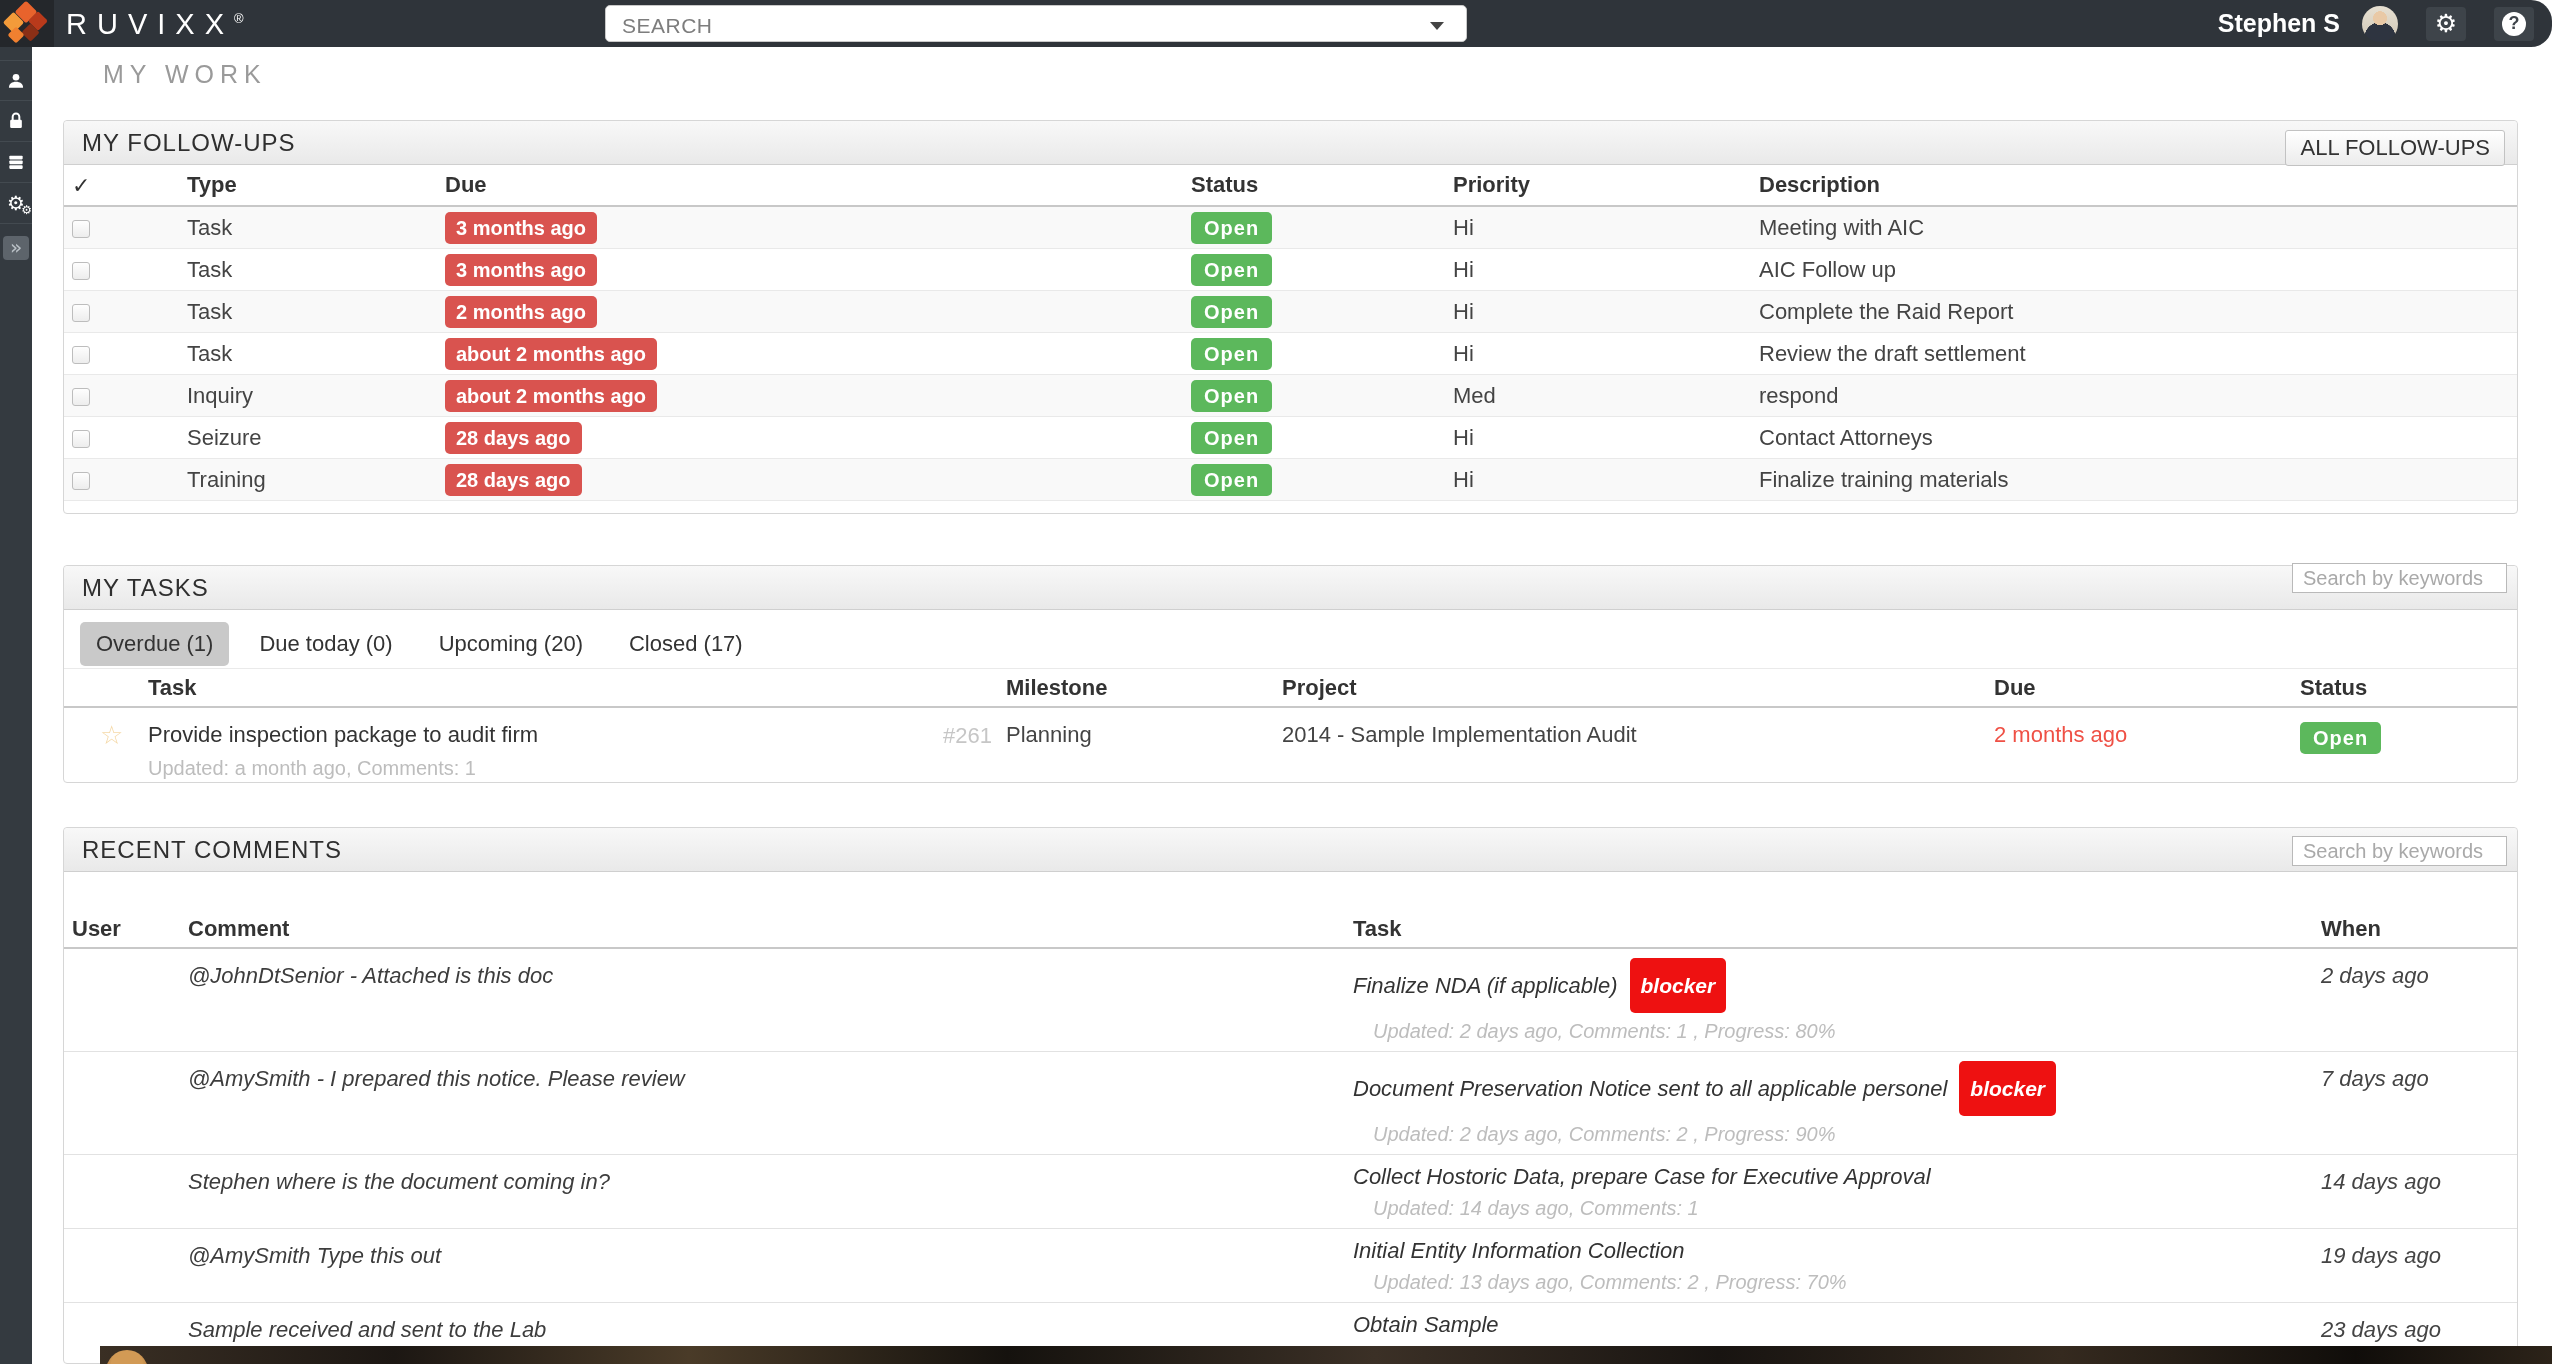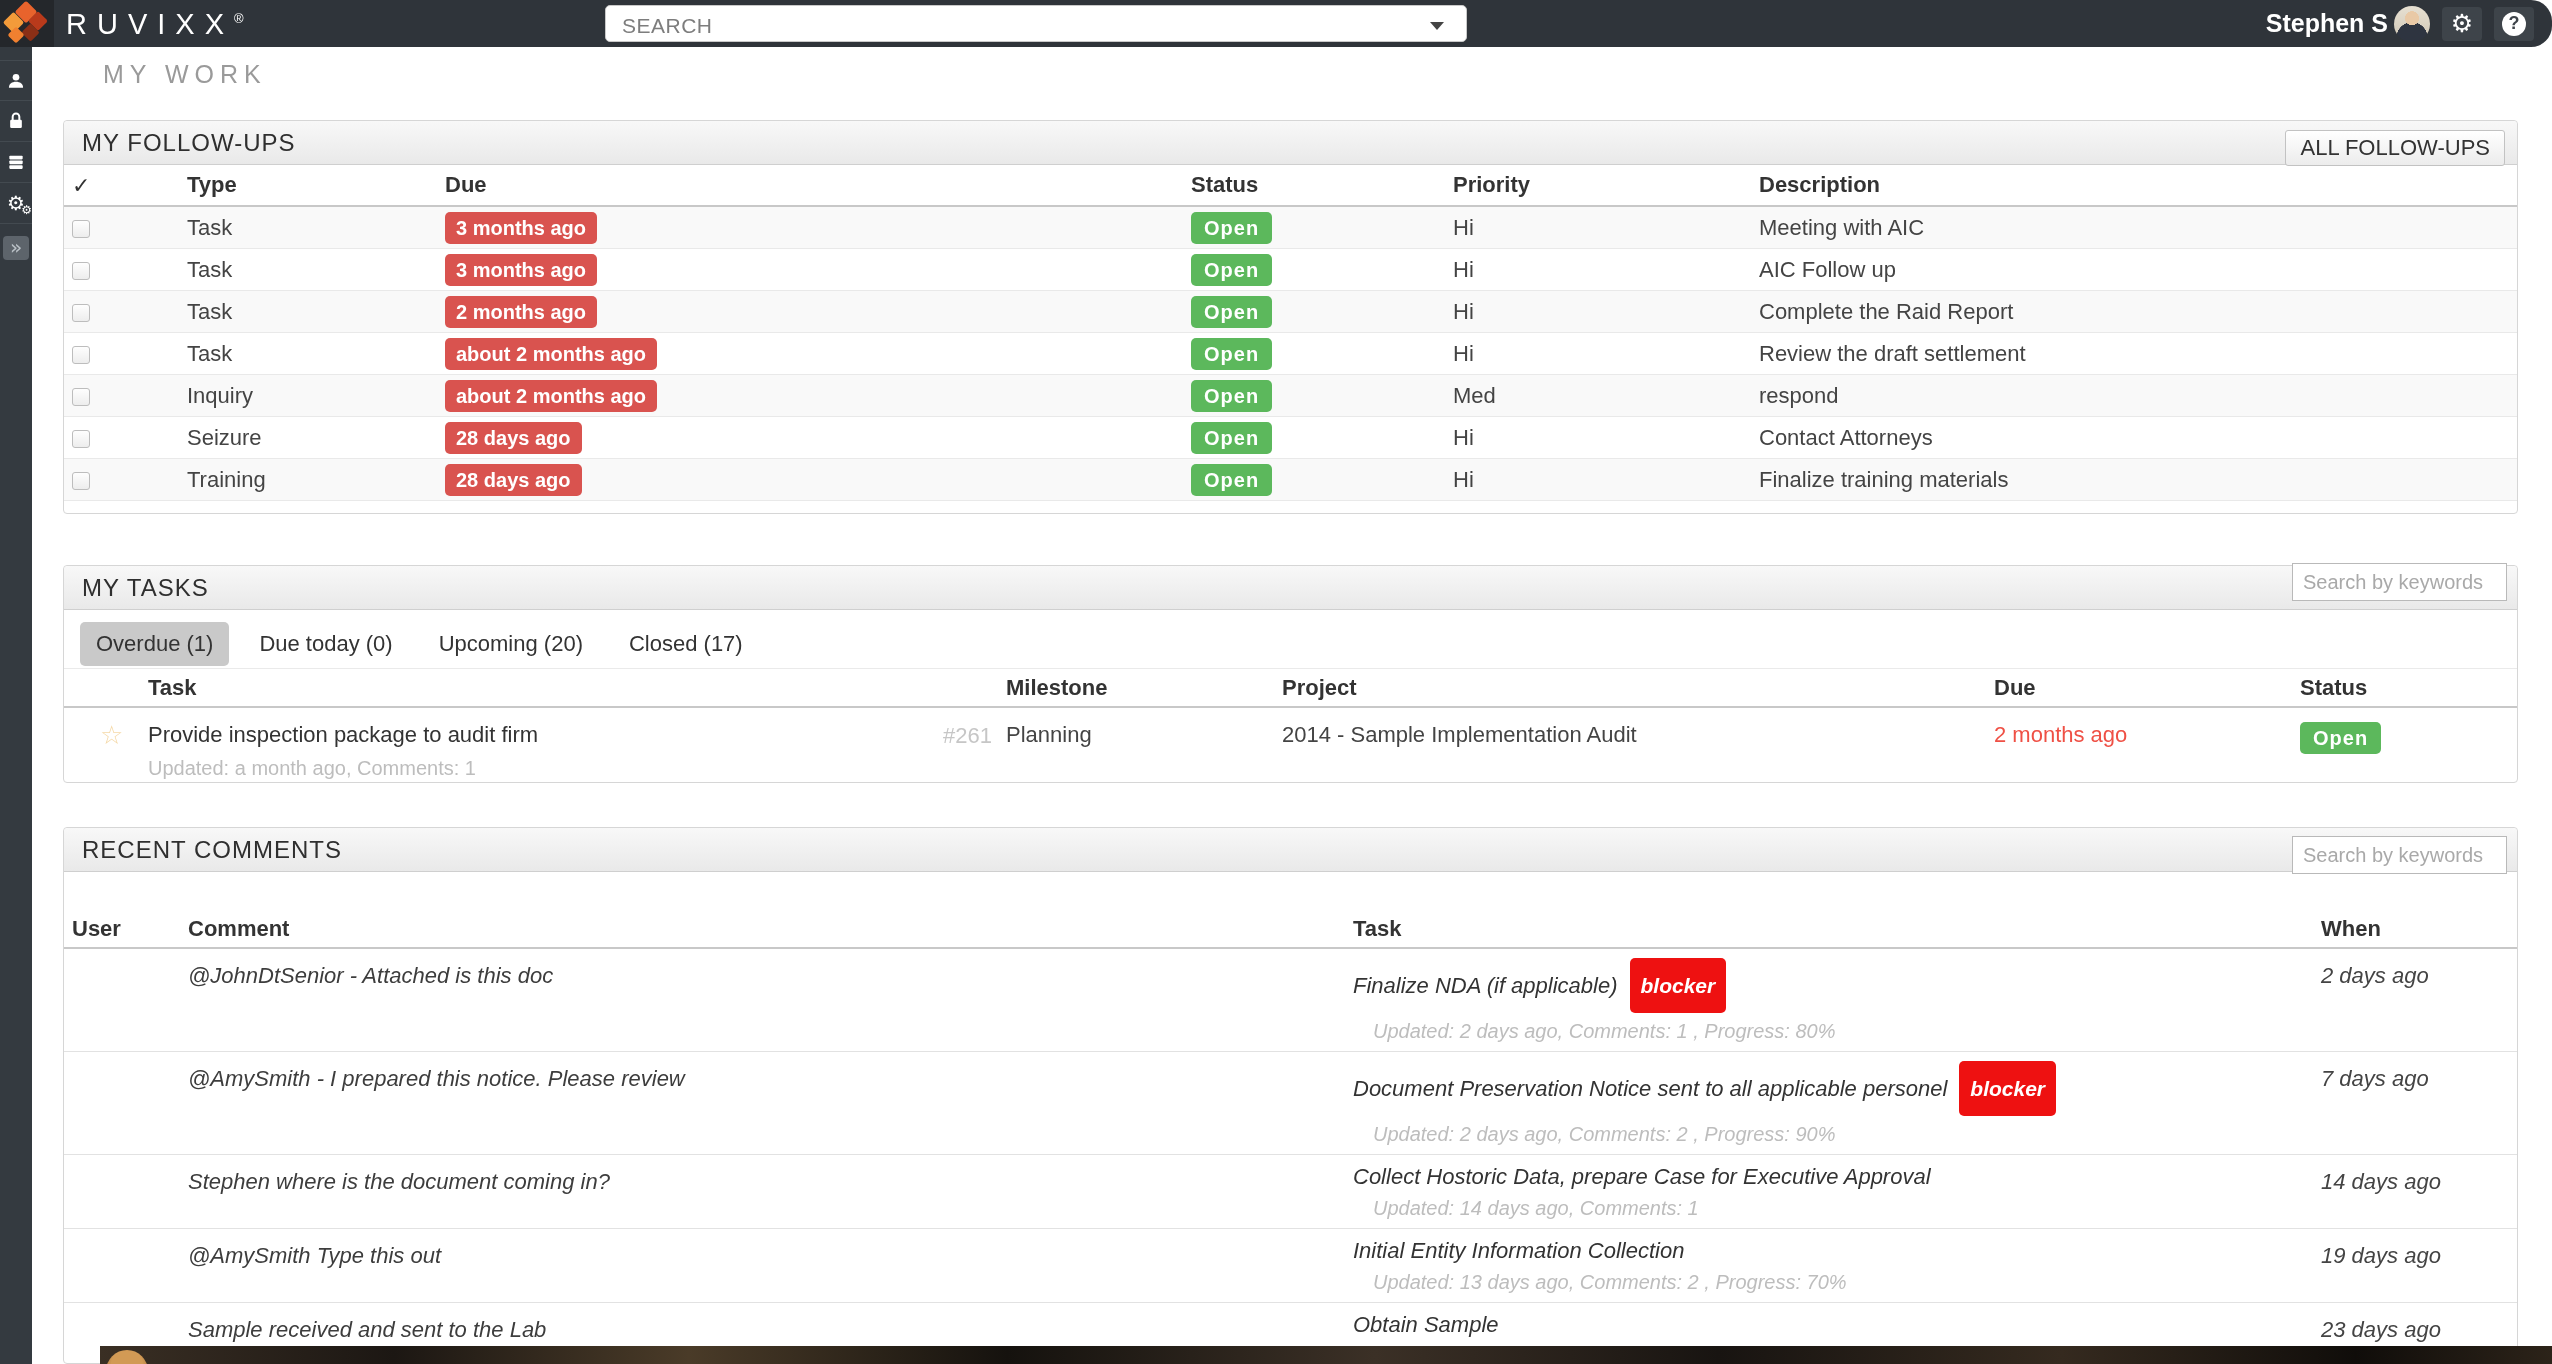--- a/index.html
+++ b/index.html
@@ -13,21 +13,21 @@
   .g1 { width:16px; height:16px; background:#e8632c; transform:rotate(45deg); left:18px; top:4px; }
   .g2 { width:14px; height:14px; background:#b93a1b; transform:rotate(45deg); left:31px; top:14px; }
   .g3 { width:15px; height:15px; background:#f39b3a; transform:rotate(45deg); left:6px; top:15px; }
   .g4 { width:13px; height:13px; background:#8a2f16; transform:rotate(45deg); left:24px; top:26px; }
   .g5 { width:12px; height:12px; background:#f08030; transform:rotate(45deg); left:10px; top:29px; }
   .brand { position:absolute; left:66px; top:8px; color:#fff; font-size:29px; letter-spacing:10px; font-weight:normal; }
   .brand sup { font-size:13px; letter-spacing:0; }
   .top-search { position:absolute; left:605px; top:5px; width:862px; height:37px; background:#fff; border:1px solid #c9c9c9; border-radius:5px; }
   .top-search .ph { position:absolute; left:16px; top:8px; font-size:21px; color:#7d7d7d; letter-spacing:0.5px; }
   .top-search .caret { position:absolute; right:22px; top:16px; width:0; height:0; border-left:7px solid transparent; border-right:7px solid transparent; border-top:8px solid #444; }
-  .top-right { position:absolute; right:18px; top:0; height:47px; display:flex; align-items:center; gap:12px; }
+  .top-right { position:absolute; right:18px; top:0; height:47px; display:flex; align-items:center; gap:28px; }
   .user-name { color:#fff; font-size:25px; font-weight:bold; margin-right:-6px; }
   .avatar { border-radius:50%; }
   .av-suit { background:
       radial-gradient(circle at 50% 34%, #e9c9a6 0 23%, rgba(0,0,0,0) 24%),
       radial-gradient(circle at 50% 88%, #2e3440 0 42%, rgba(0,0,0,0) 43%),
       linear-gradient(180deg,#e7e0d2,#cfc6b4); }
   .av-old { background:
       radial-gradient(circle at 50% 34%, #d9b38c 0 24%, rgba(0,0,0,0) 25%),
       radial-gradient(circle at 50% 92%, #7a9cc4 0 42%, rgba(0,0,0,0) 43%),
       linear-gradient(180deg,#cdb894,#b9a27c); }
@@ -66,21 +66,21 @@
   .badge { display:inline-block; color:#fff; font-weight:bold; font-size:20px; border-radius:5px; line-height:1; }
   .badge-due { background:#d9534f; padding:6px 11px; }
   .badge-open { background:#5cb85c; padding:6px 13px; letter-spacing:1px; }
   .status-cell { padding-left:26px; }
   .all-followups-btn { position:absolute; top:9px; right:12px; height:36px; padding:0 14px; background:linear-gradient(#ffffff,#ececec); border:1px solid #c2c2c2; border-radius:3px; font-size:22px; color:#333; display:flex; align-items:center; }
 
   
   .tabs-row { position:relative; height:58px; padding:12px 16px 0; display:flex; gap:14px; align-items:flex-start; }
   .tab { font-size:22px; color:#333; padding:9px 16px; border-radius:5px; }
   .tab.active { background:#c9c9c9; }
-  .kw-search { position:absolute; right:10px; width:215px; height:38px; border:1px solid #b9b9b9; font-size:20px; padding:2px 10px; color:#666; font-family:"Liberation Sans", sans-serif; }
+  .kw-search { position:absolute; right:10px; width:215px; height:30px; border:1px solid #b9b9b9; font-size:20px; padding:2px 10px; color:#666; font-family:"Liberation Sans", sans-serif; }
   .kw-search::placeholder { color:#a9a9a9; }
   #tasks-search { top:-47px; }
   #comments-search { top:-36px; }
   .tk-cols { grid-template-columns:76px 858px 276px 712px 306px 1fr; }
   .tk-thead { height:40px; border-top:1px solid #eaeaea; }
   .tk-row { display:grid; grid-template-columns:76px 858px 276px 712px 306px 1fr; align-items:start; padding-top:14px; height:76px; font-size:22px; color:#444; }
   .star-cell { padding-left:36px; }
   .star { color:#f5d9a8; font-size:26px; line-height:1; font-family:"DejaVu Sans", sans-serif; }
   .task-main { position:relative; padding-right:70px; }
   .task-title { font-size:22px; color:#333; }

